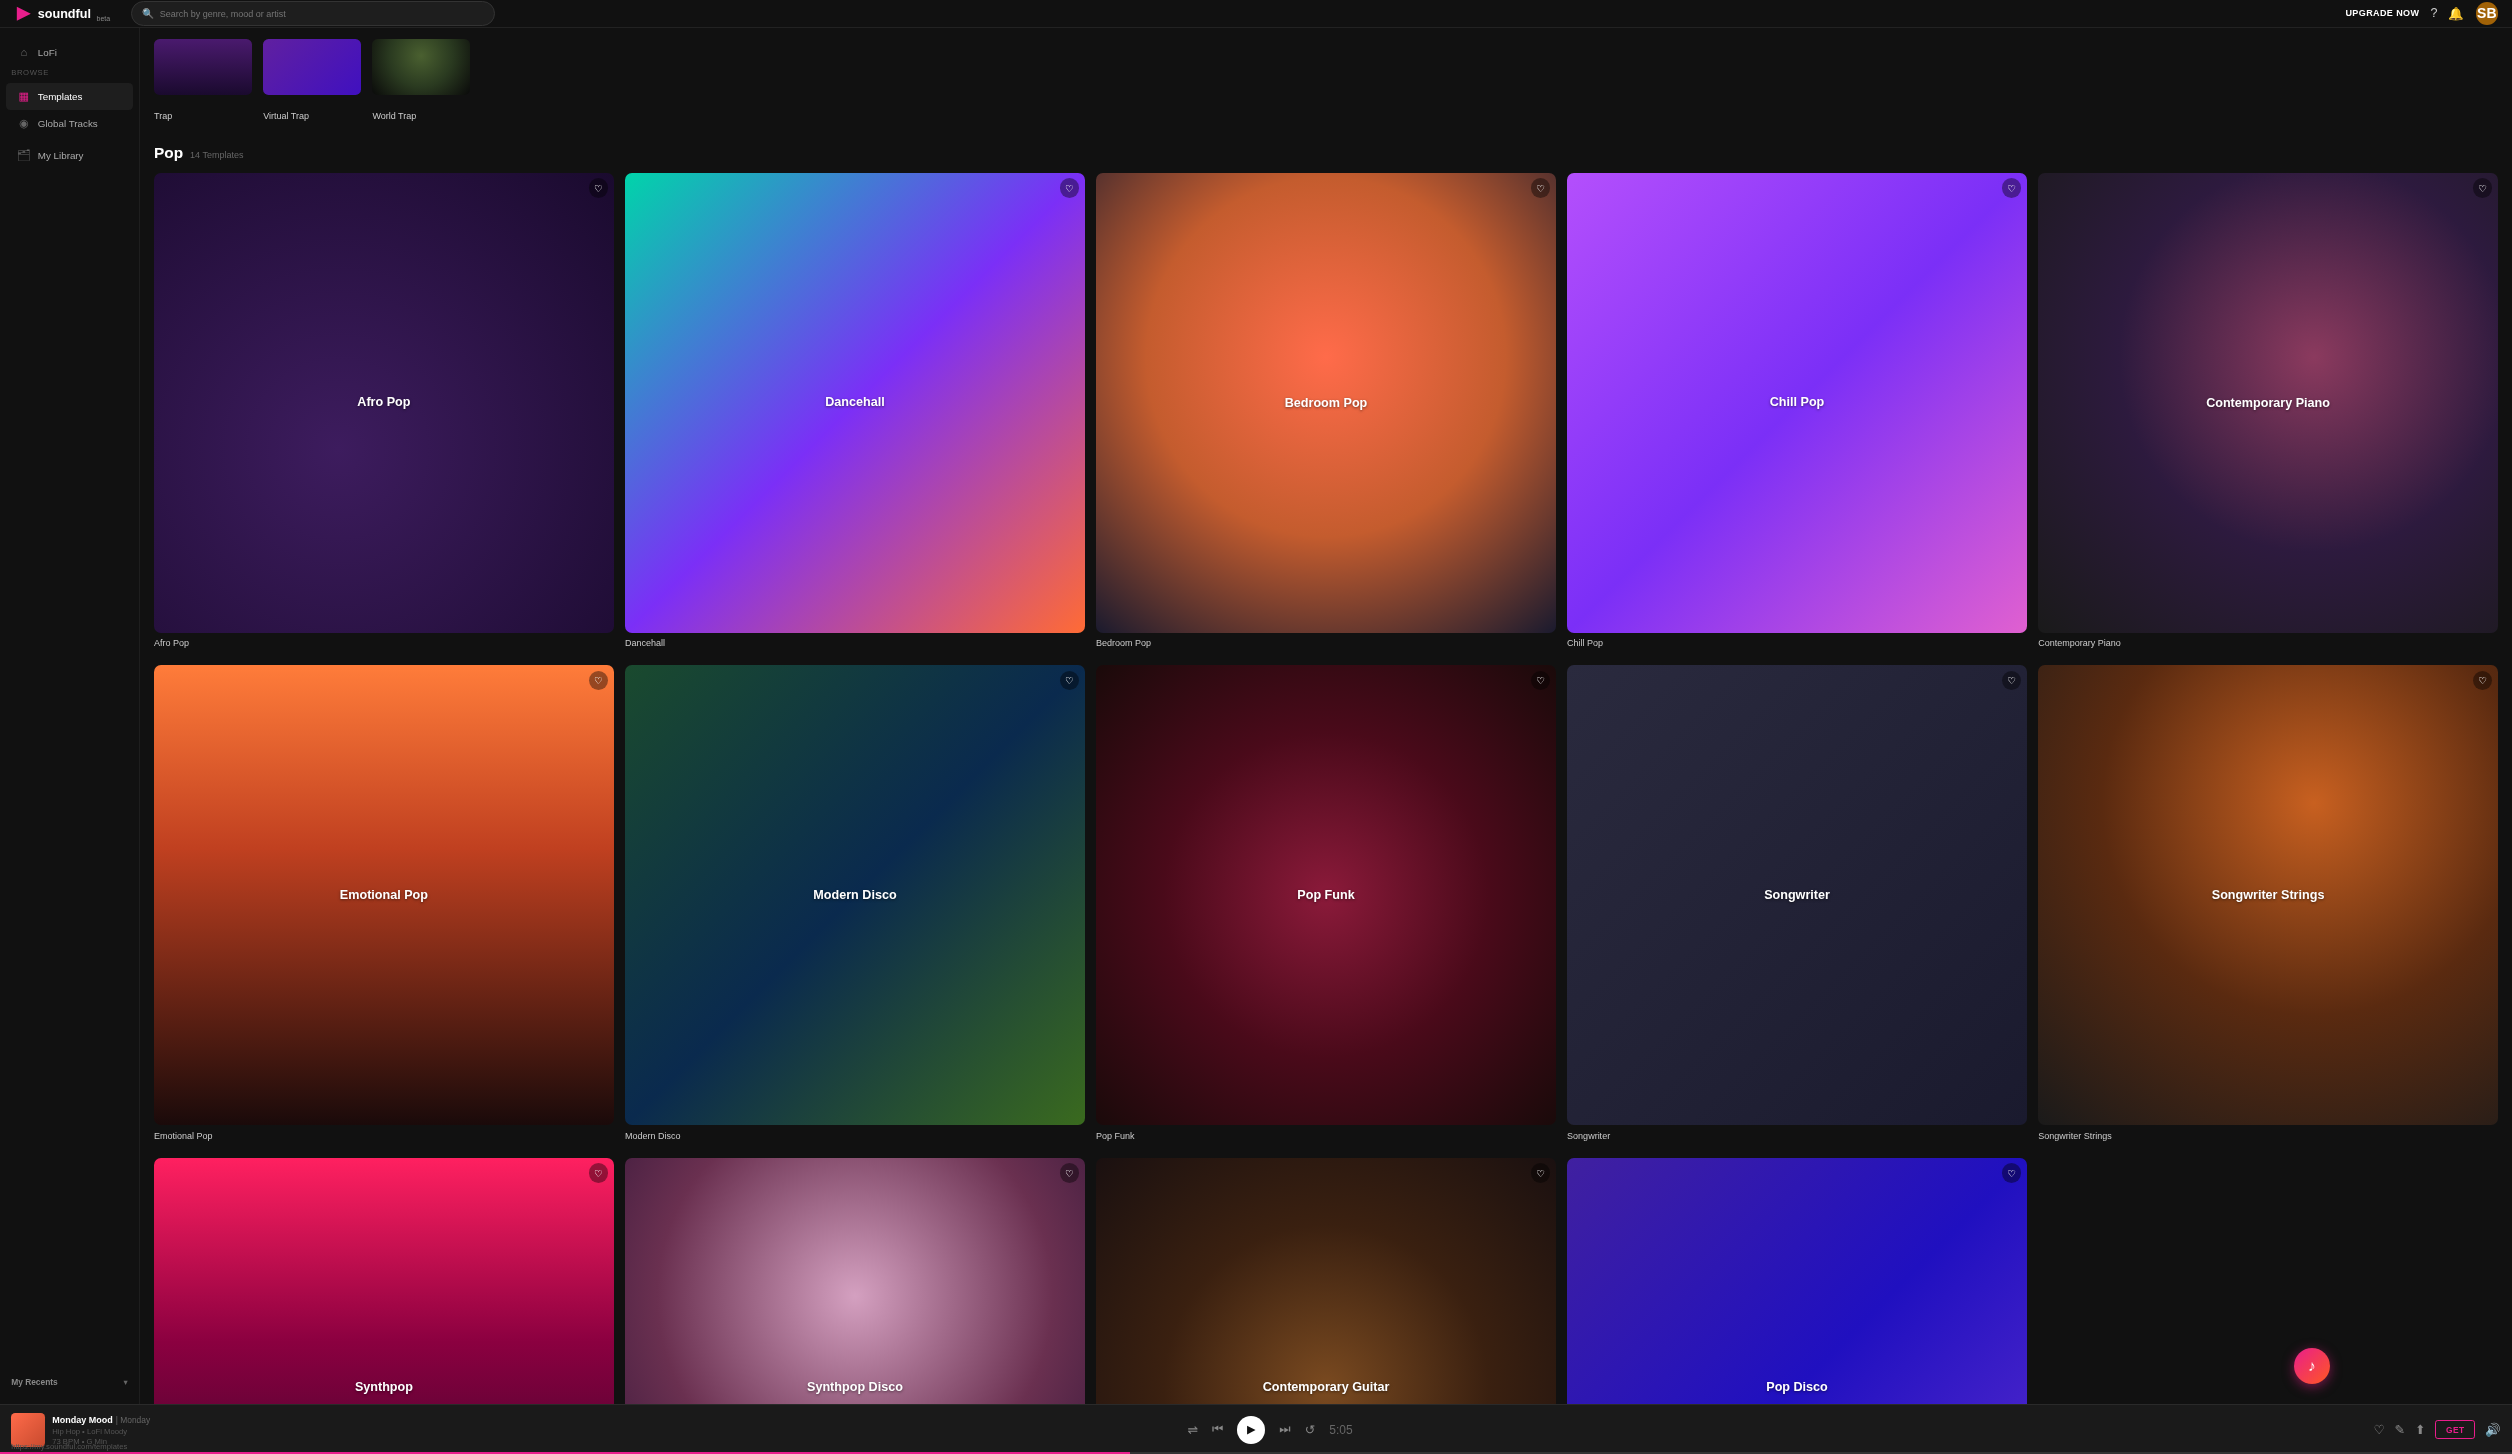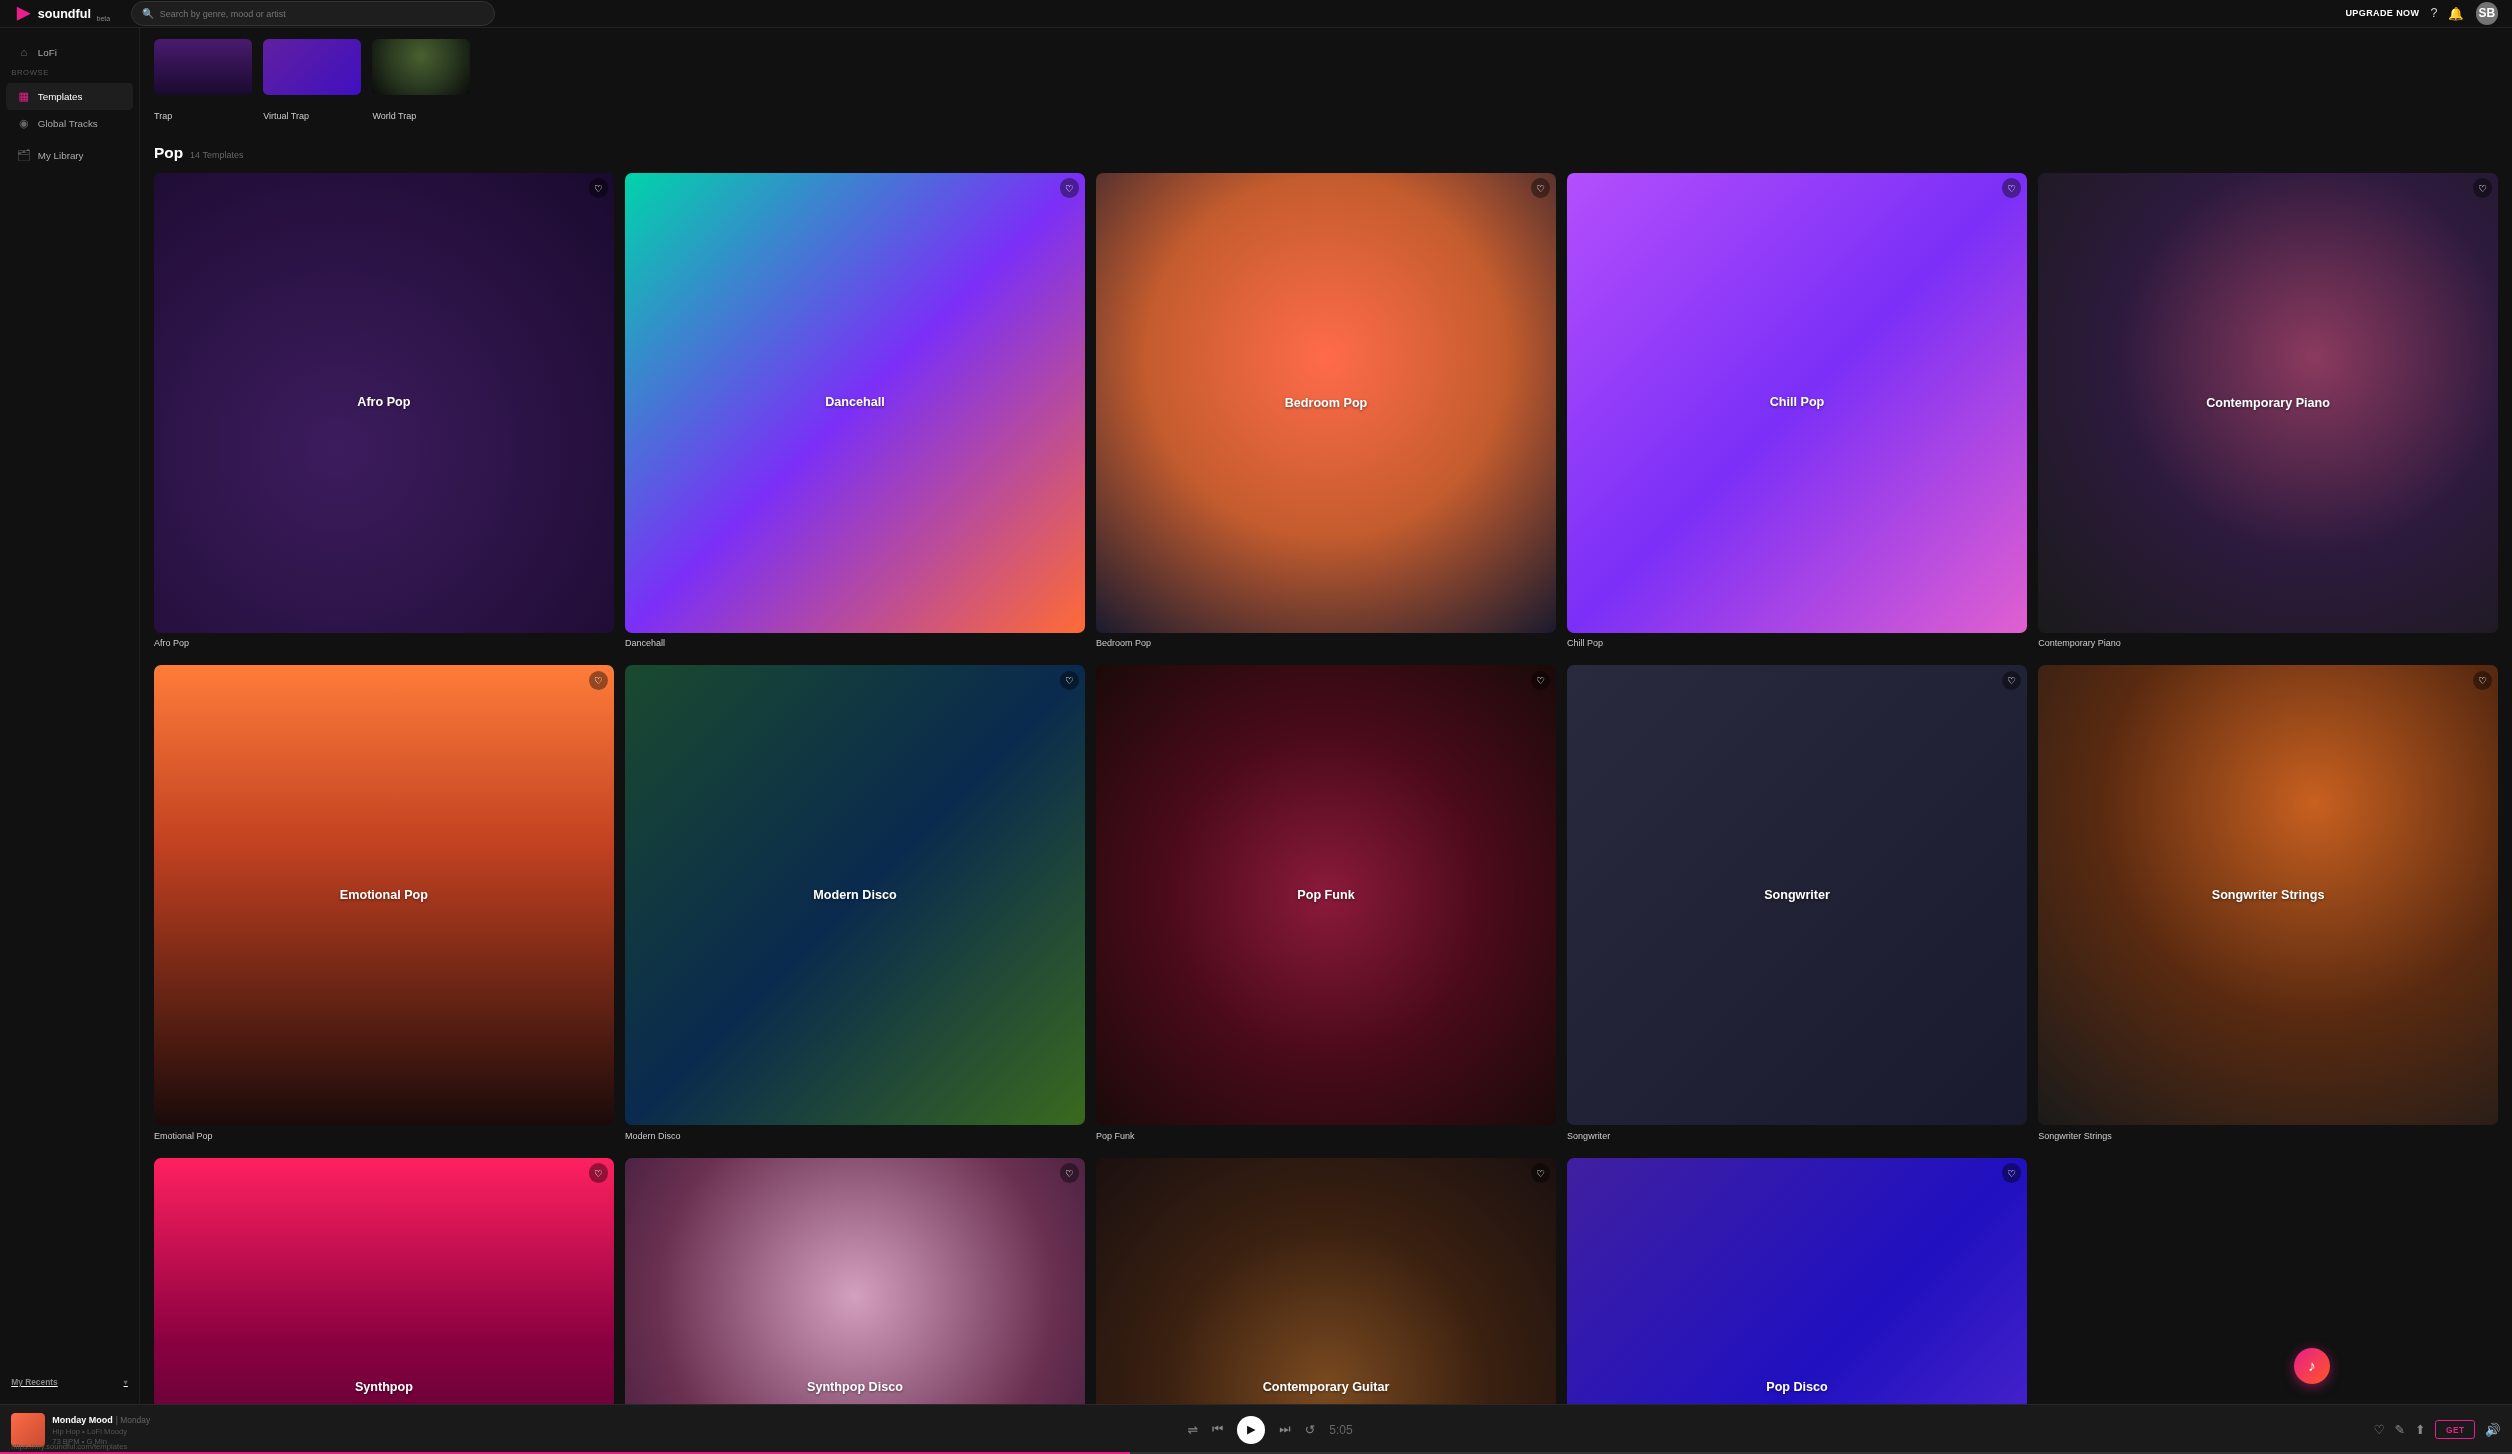--- a/index.html
+++ b/index.html
@@ -87,25 +87,25 @@
       color: #ccc;
       cursor: pointer;
       font-size: 12.6px;
       display: flex;
       align-items: center;
     }
     .avatar {
       width: 22.4px;
       height: 22.4px;
       border-radius: 50%;
-      background: #737373;
+      background: #a16207;
       display: flex;
       align-items: center;
       justify-content: center;
-      font-size: 12px;
+      font-size: 14px;
       font-weight: 700;
       cursor: pointer;
     }
 
     
     .app-body {
       display: flex;
       flex: 1;
       overflow: hidden;
     }
@@ -456,21 +456,20 @@
       width: 45%;
     }
 
     
     .my-recents-section {
       padding: 8.4px 11.2px 5.6px;
       display: flex;
       align-items: flex-start;
       justify-content: space-between;
       cursor: pointer;
-      text-decoration: underline;
     }
     .my-recents-label {
       font-size: 8.4px;
       color: #888;
       font-weight: 600;
     }
   </style>
 </head>
 <body>
 

